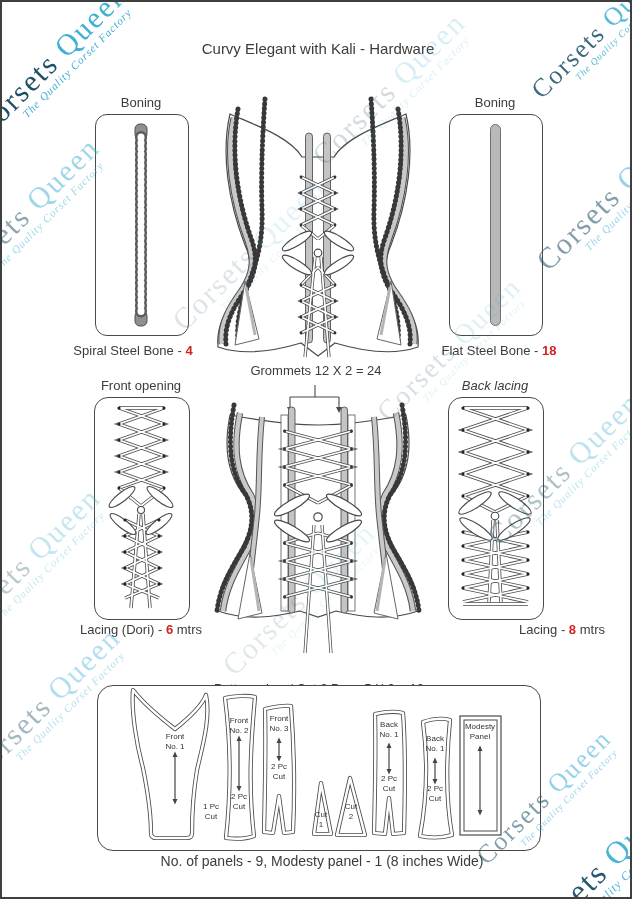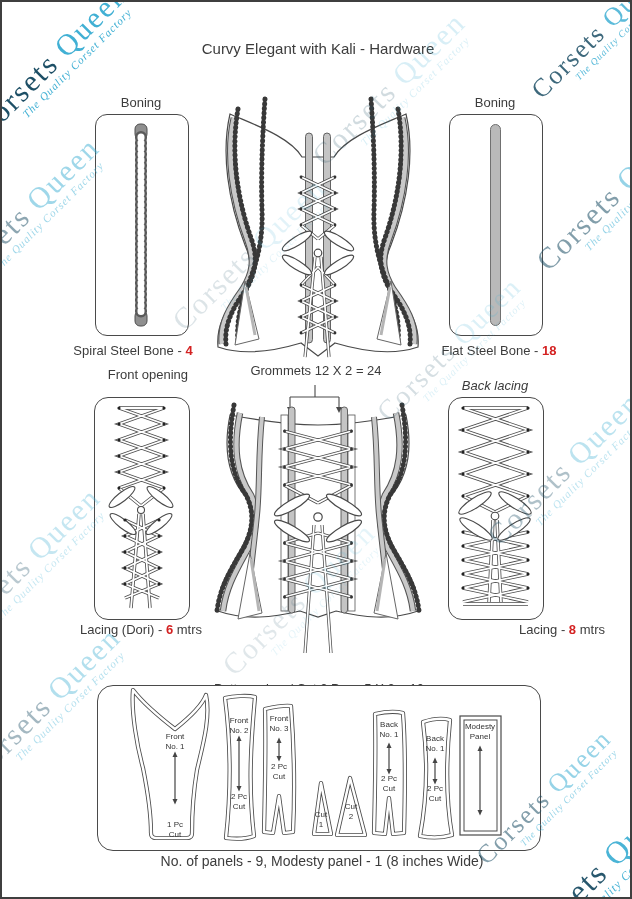--- a/index.html
+++ b/index.html
@@ -121,21 +121,21 @@
         <circle cx="130" cy="120" r="1.4"></circle>
       <circle cx="130" cy="180" r="1.4"></circle>
         <circle cx="130" cy="196" r="1.4"></circle>
         <circle cx="130" cy="212" r="1.4"></circle>
         <circle cx="130" cy="228" r="1.4"></circle>
     </g>
   </svg>
 
   <div class="lbl" style="left:164px;top:361px;width:300px;">Grommets 12 X 2 = 24</div>
 
-  <div class="lbl" style="left:92px;top:365px;width:94px;text-align:right;">Front opening</div>
+  <div class="lbl" style="left:92px;top:376px;width:94px;">Front opening</div>
   <div class="hbox" style="left:92px;top:395px;width:94px;height:221px;border-radius:14px;">
     <svg style="left:0;top:0;" width="93" height="222" viewBox="0 0 93 222">
       <g stroke="#4a4a4a" stroke-width="3.4" fill="none">
         <path d="M24,10 L69,10"></path>
         <path d="M24,10 L69,26 L24,42 L69,58 L24,74 L69,90"></path>
         <path d="M69,10 L24,26 L69,42 L24,58 L69,74 L24,90"></path>
         <path d="M24,90 L46,108 M69,90 L46,108"></path>
         <path d="M30,122 L64,138 L30,154 L64,170 L30,186 L64,200"></path>
         <path d="M64,122 L30,138 L64,154 L30,170 L64,186 L30,200"></path>
         <path d="M44,116 L36,210 M48,116 L55,210"></path>
@@ -379,21 +379,21 @@
           <polygon points="288.5,83 293.5,83 291,88.5"></polygon>
         <polygon points="334.5,77 339.5,77 337,71.5"></polygon>
           <polygon points="334.5,93 339.5,93 337,98.5"></polygon>
         <polygon points="379.5,65 384.5,65 382,59.5"></polygon>
           <polygon points="379.5,124 384.5,124 382,129.5"></polygon>
       </g>
     </svg>
 
     <div class="pp-label" style="left:52px;top:46px;width:50px;">Front
 No. 1</div>
-    <div class="pp-label" style="left:52px;top:134px;width:50px;">1 Pc
+    <div class="pp-label" style="left:52px;top:116px;width:50px;padding-left:36px;">1 Pc
 Cut</div>
     <div class="pp-label" style="left:116px;top:30px;width:50px;">Front
 No. 2</div>
     <div class="pp-label" style="left:116px;top:106px;width:50px;">2 Pc
 Cut</div>
     <div class="pp-label" style="left:156px;top:28px;width:50px;">Front
 No. 3</div>
     <div class="pp-label" style="left:156px;top:76px;width:50px;">2 Pc
 Cut</div>
     <div class="pp-label" style="left:203px;top:124px;width:40px;">Cut

